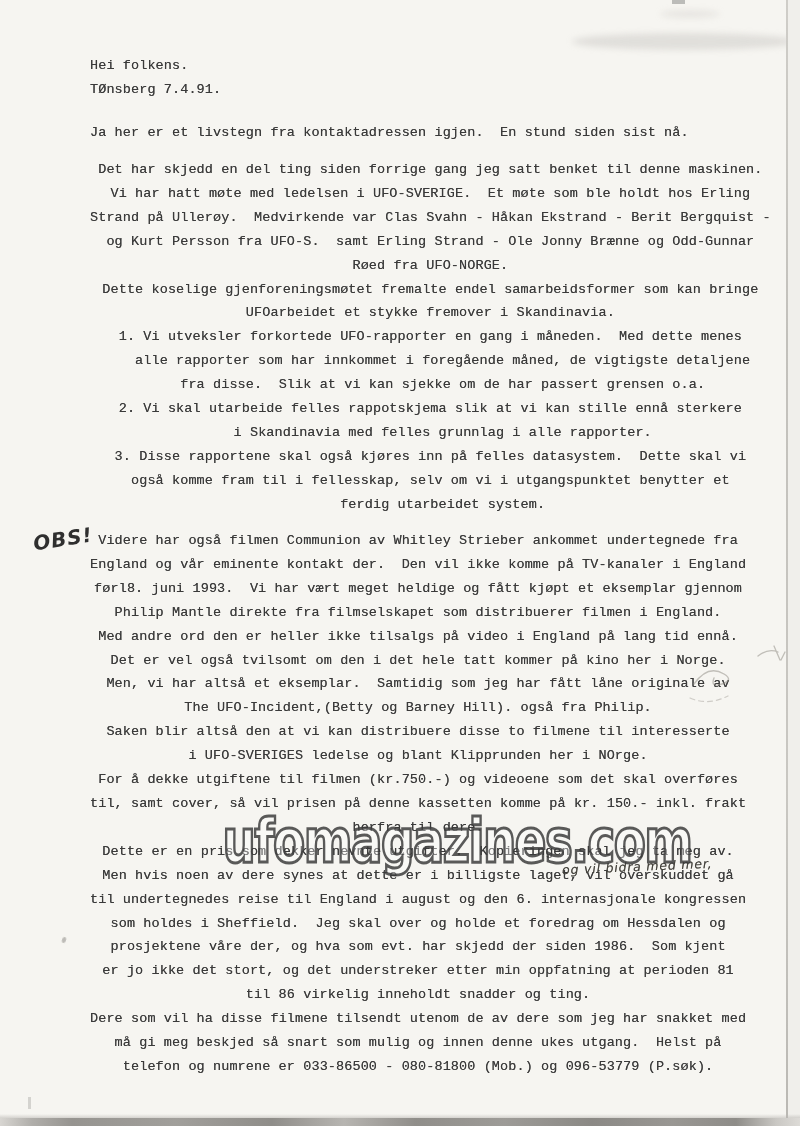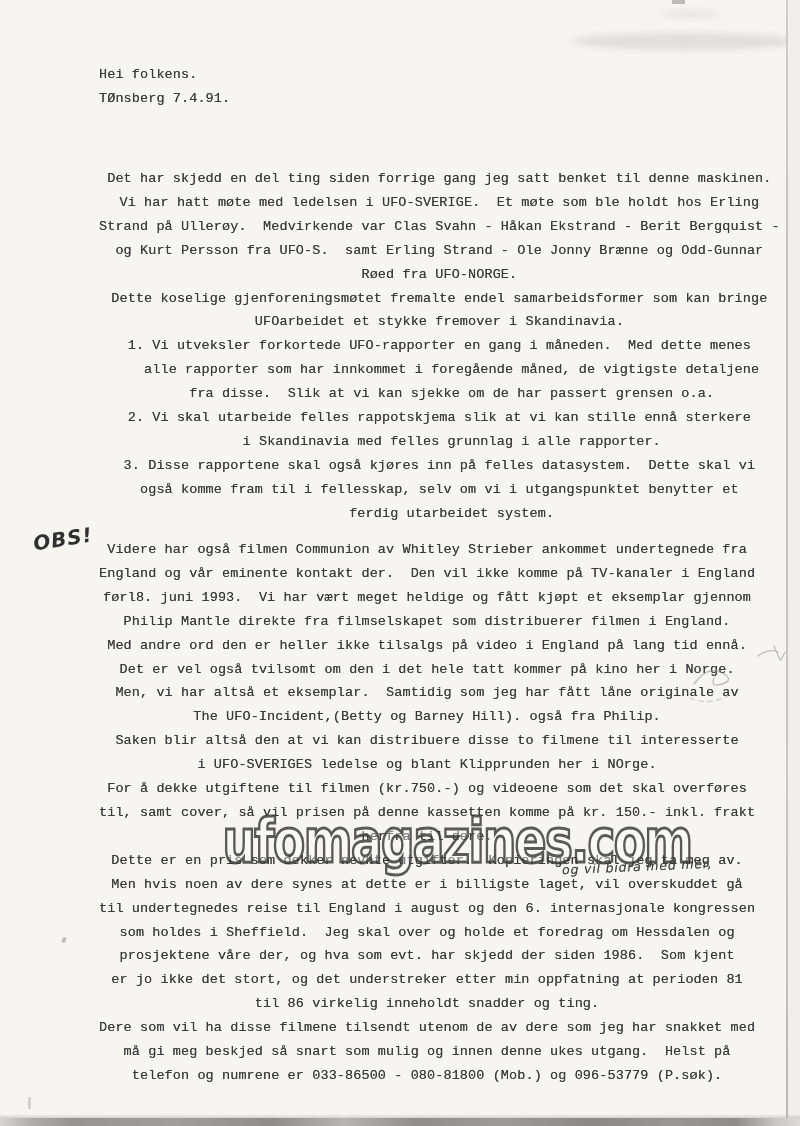--- a/index.html
+++ b/index.html
@@ -7,21 +7,21 @@
     position:relative;
     width:800px;height:1126px;
     background:#f6f5f1;
     overflow:hidden;
     font-family:"Liberation Mono","DejaVu Sans Mono",monospace;
   }
   
   pre.txt{
     position:absolute;
     left:90px;
-    margin:9px;
+    margin:0;
     font-family:"Liberation Mono","DejaVu Sans Mono",monospace;
     font-size:13.5px;
     line-height:23.9px;
     color:#3a3a3a;
     text-shadow:0 0 0.45px rgba(58,58,58,0.75);
     white-space:pre;
     letter-spacing:0.1px;
   }
   .block-heading{top:54px;}
   .block-intro{top:121px;}
@@ -97,20 +97,21 @@
   }
 </style>
 </head>
 <body>
 
 <div class="page">
 
   <pre class="txt block-heading">Hei folkens.
 TØnsberg 7.4.91.</pre>
 
+  <pre class="txt block-intro">Ja her er et livstegn fra kontaktadressen igjen.  En stund siden sist nå.</pre>
 
   <pre class="txt block-meeting">Det har skjedd en del ting siden forrige gang jeg satt benket til denne maskinen.
 Vi har hatt møte med ledelsen i UFO-SVERIGE.  Et møte som ble holdt hos Erling
 Strand på Ullerøy.  Medvirkende var Clas Svahn - Håkan Ekstrand - Berit Bergquist -
 og Kurt Persson fra UFO-S.  samt Erling Strand - Ole Jonny Brænne og Odd-Gunnar
 Røed fra UFO-NORGE.
 Dette koselige gjenforeningsmøtet fremalte endel samarbeidsformer som kan bringe
 UFOarbeidet et stykke fremover i Skandinavia.
 1. Vi utveksler forkortede UFO-rapporter en gang i måneden.  Med dette menes
    alle rapporter som har innkommet i foregående måned, de vigtigste detaljene

